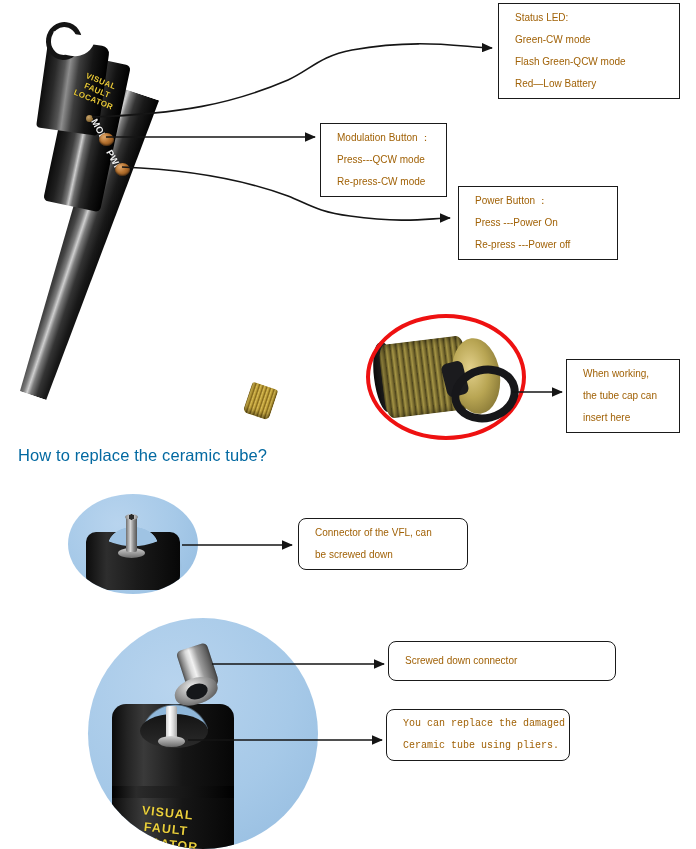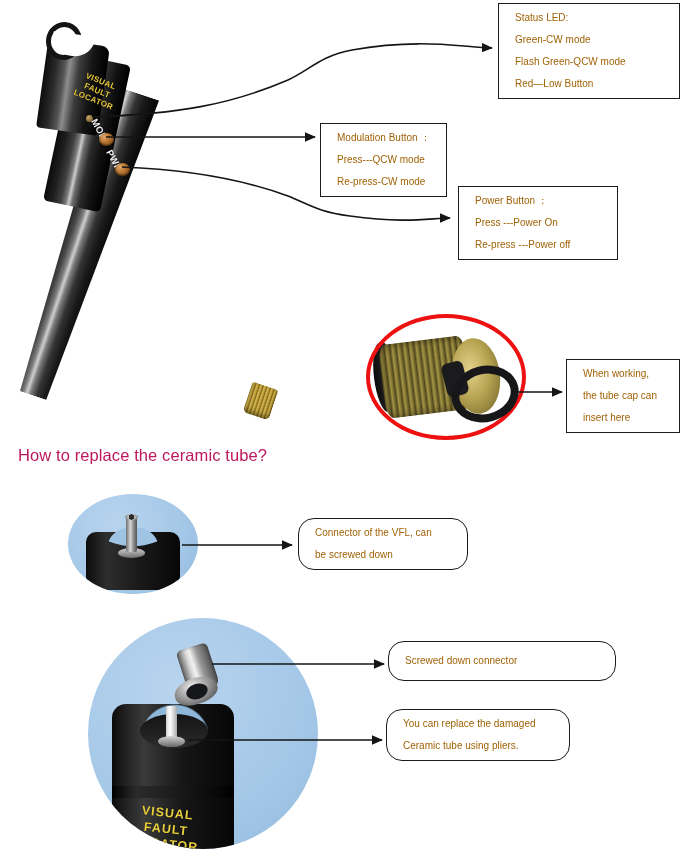--- a/index.html
+++ b/index.html
@@ -25,32 +25,32 @@
     position: absolute;
     box-sizing: border-box;
     border: 1.4px solid #1a1a1a;
     background: #ffffff;
     color: #a16207;
     font-size: 10px;
     line-height: 1.0;
     padding: 9px 14px 9px 16px;
     z-index: 40;
   }
-  .callout.rounded { border-radius: 16px; }
+  .callout.rounded { border-radius: 8px; }
   .callout .line {
     white-space: nowrap;
     margin: 0 0 12px 0;
   }
   .callout .line:last-child { margin-bottom: 0; }
 
   
   .heading {
     position: absolute;
     font-size: 16.5px;
-    color: #be185d;
+    color: #0369a1;
     white-space: nowrap;
     letter-spacing: .1px;
   }
 
   
   #leaders {
     position: absolute;
     left: 0; top: 0;
     width: 696px;
     height: 849px;
@@ -511,21 +511,21 @@
 
     <path d="M 212,664 L 384,664" fill="none" stroke="#151515" stroke-width="1.6" marker-end="url(#arrowhead)"></path>
 
     <path d="M 188,740 L 382,740" fill="none" stroke="#151515" stroke-width="1.6" marker-end="url(#arrowhead)"></path>
   </svg>
 
   <div class="callout" style="left:498px; top:3px; width:182px;">
     <div class="line">Status LED:</div>
     <div class="line">Green-CW mode</div>
     <div class="line">Flash Green-QCW mode</div>
-    <div class="line">Red—Low Button</div>
+    <div class="line">Red—Low Battery</div>
   </div>
 
   <div class="callout" style="left:320px; top:96px; width:127px;margin-top:27px;">
     <div class="line">Modulation Button ：</div>
     <div class="line">Press---QCW mode</div>
     <div class="line">Re-press-CW mode</div>
   </div>
 
   <div class="callout" style="left:458px; top:186px; width:160px;">
     <div class="line">Power Button ：</div>
@@ -541,18 +541,18 @@
 
   <div class="callout rounded" style="left:298px; top:518px; width:170px;">
     <div class="line">Connector of the VFL, can</div>
     <div class="line">be screwed down</div>
   </div>
 
   <div class="callout rounded" style="left:388px; top:641px; width:228px; padding-top:14px; padding-bottom:14px;">
     <div class="line">Screwed down connector</div>
   </div>
 
-  <div class="callout rounded" style="left:386px; top:709px; width:184px;">
+  <div class="callout rounded" style="left:386px; top:709px; width:184px;font-family:Liberation Mono, monospace;">
     <div class="line">You can replace the damaged</div>
     <div class="line">Ceramic tube using pliers.</div>
   </div>
 
 </div>
 
 </body></html>

